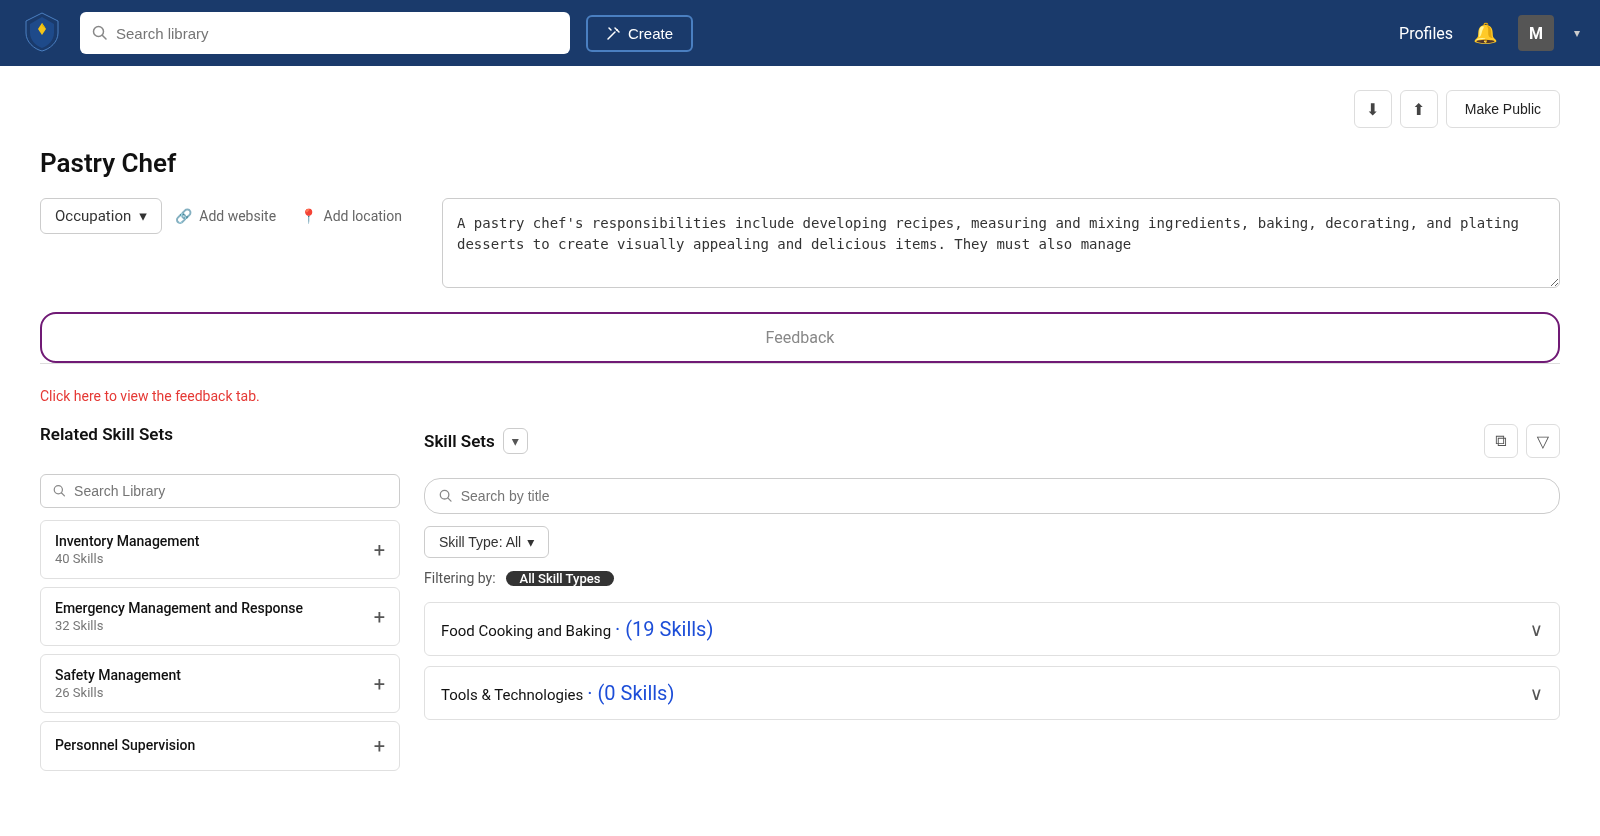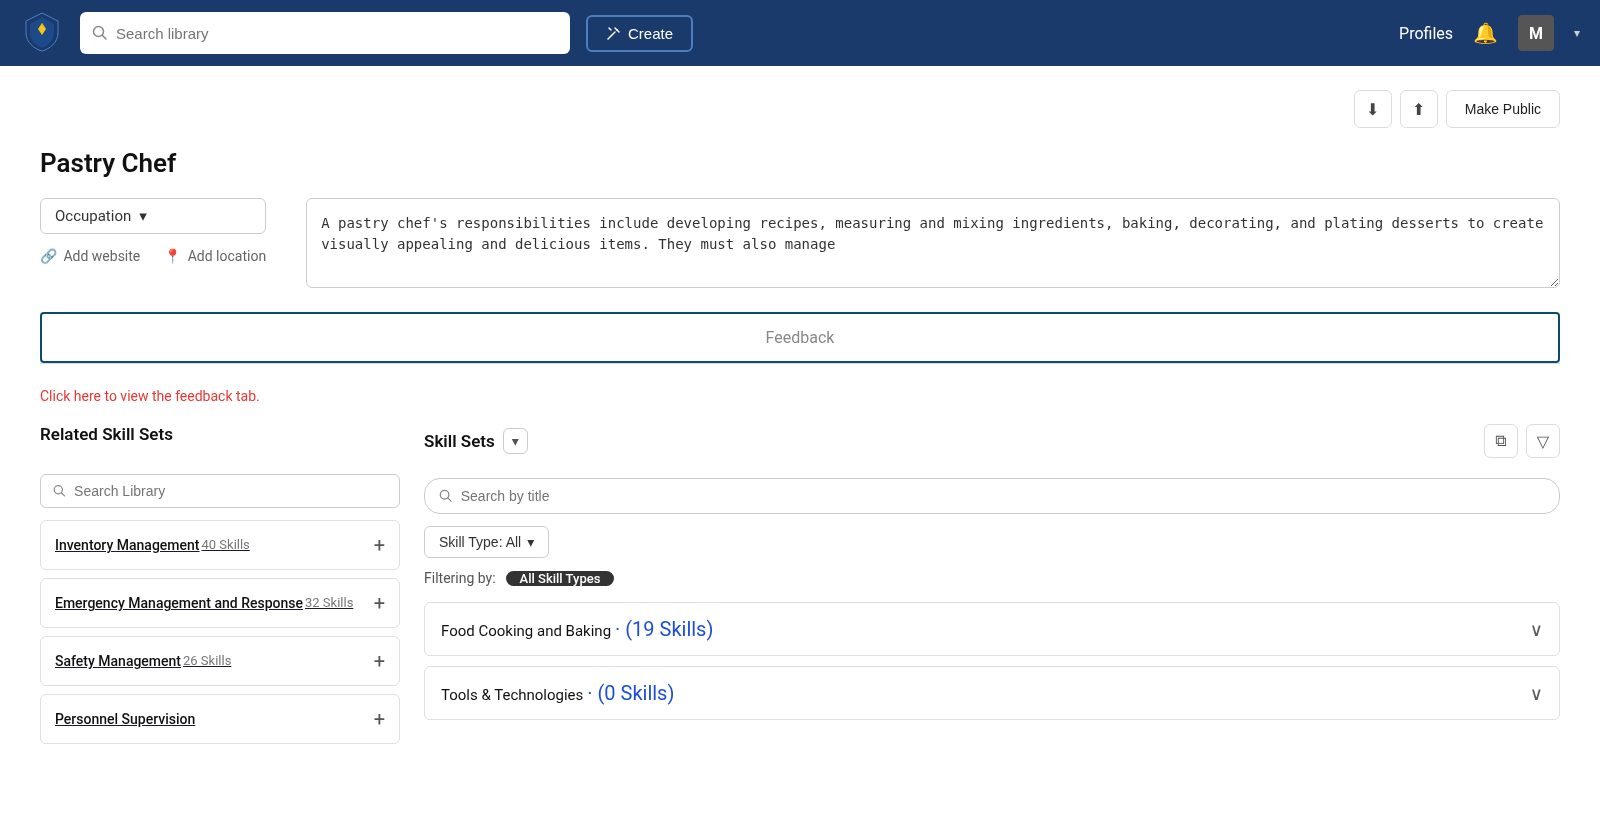--- a/index.html
+++ b/index.html
@@ -115,21 +115,21 @@
       margin-bottom: 20px;
     }
 
     
     .occupation-row {
       display: flex;
       align-items: flex-start;
       gap: 40px;
       margin-bottom: 24px;
     }
-    .occupation-left { display: flex; flex-direction: column; gap: 14px; }
+    .occupation-left { display: flex; flex-direction: row; gap: 14px; }
     .occupation-dropdown {
       display: flex;
       align-items: center;
       gap: 8px;
       border: 1px solid #ccc;
       border-radius: 6px;
       padding: 8px 14px;
       font-size: 15px;
       color: #333;
       cursor: pointer;
@@ -185,22 +185,22 @@
     .tab.active::after {
       content: '';
       position: absolute;
       bottom: -1px;
       left: 0; right: 0;
       height: 3px;
       background: #1a6fdb;
       border-radius: 2px 2px 0 0;
     }
     .tab.feedback-tab {
-      border: 2px solid #0c4a6e;
-      border-radius: 4px;
+      border: 2px solid #701a75;
+      border-radius: 16px;
     }
 
     
     .feedback-hint {
       color: #e53935;
       font-size: 14px;
       margin-bottom: 20px;
     }
 
     
@@ -239,21 +239,21 @@
       display: flex;
       align-items: center;
       justify-content: space-between;
       border: 1px solid #e0e0e0;
       border-radius: 6px;
       padding: 12px 14px;
       margin-bottom: 8px;
       background: #fff;
       cursor: pointer;
     }
-    .skill-set-info { display: flex; flex-direction: row; gap: 2px; text-decoration: underline; }
+    .skill-set-info { display: flex; flex-direction: column; gap: 2px; }
     .skill-set-name { font-size: 14px; font-weight: 500; color: #111; }
     .skill-set-count { font-size: 13px; color: #777; }
     .plus-icon { font-size: 20px; color: #555; cursor: pointer; }
 
     
     .right-col { flex: 1; }
     .skill-sets-header {
       display: flex;
       align-items: center;
       justify-content: space-between;

